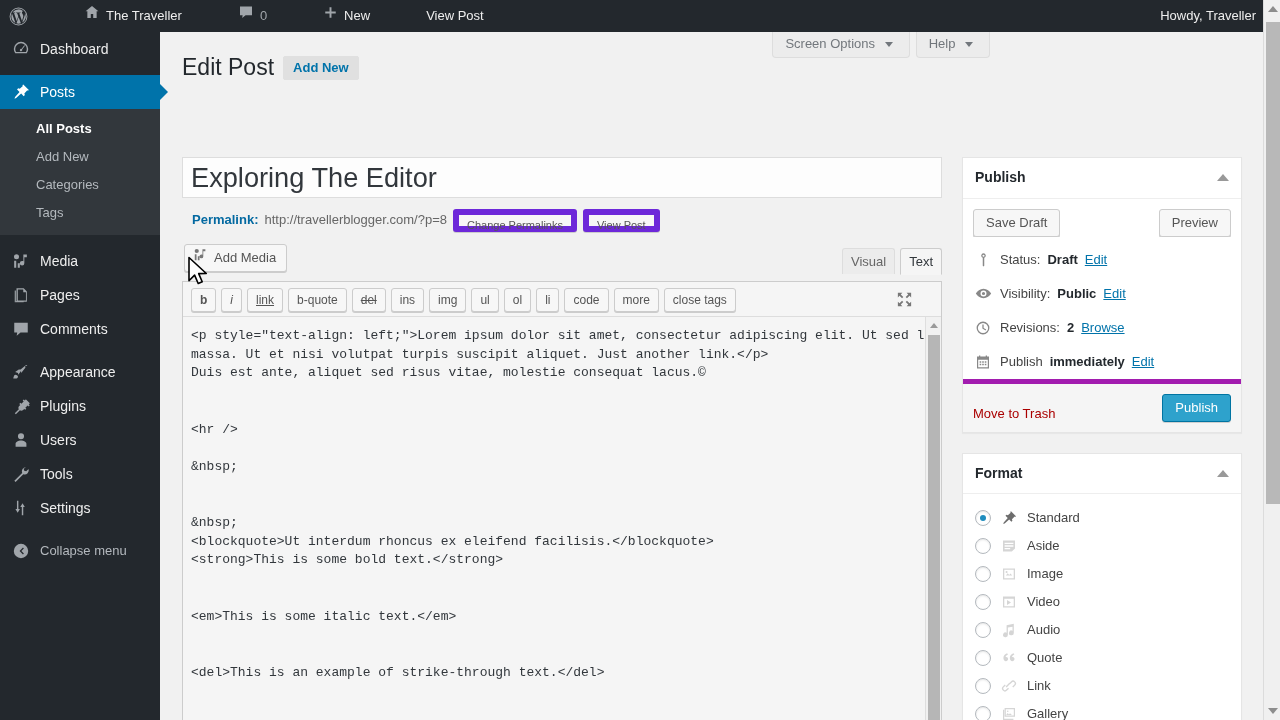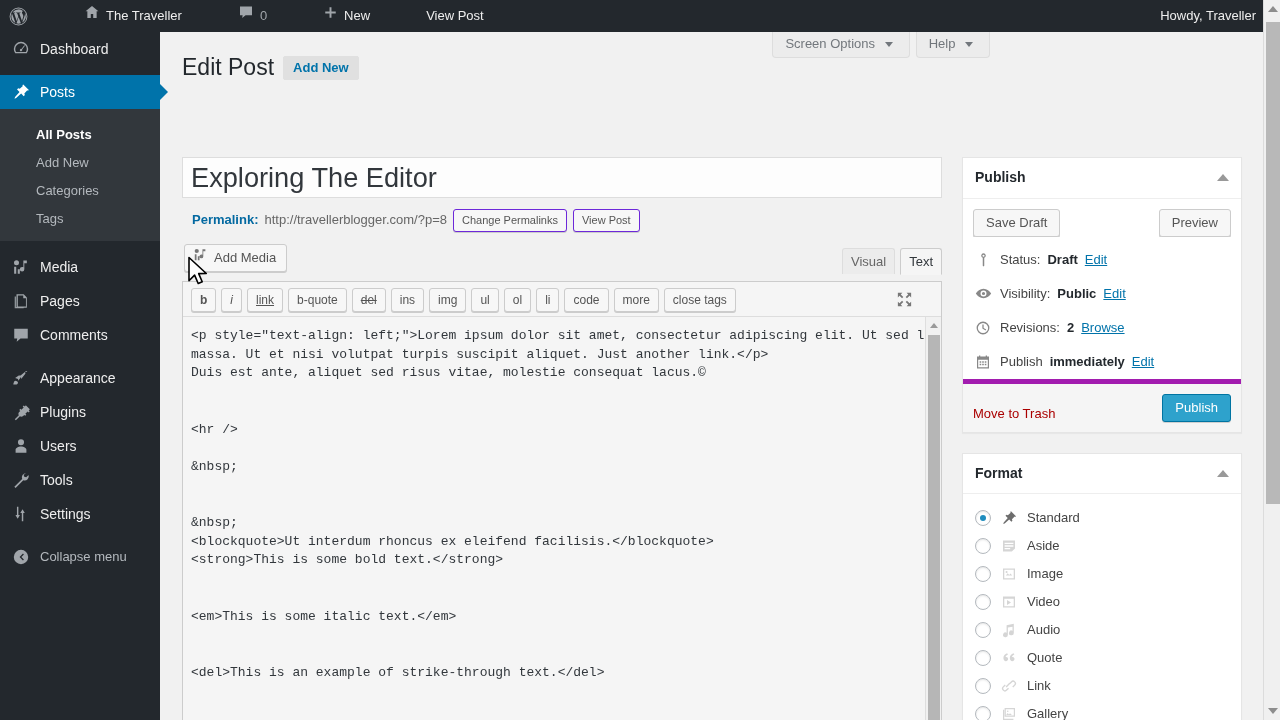--- a/index.html
+++ b/index.html
@@ -63,21 +63,21 @@
     background: #0073aa; color: #fff; font-weight: normal;
     position: relative;
   }
   .menu-top.current::after {
     content:""; position:absolute; right:-8px; top:50%; margin-top:-8px;
     border-style: solid; border-width: 8px 0 8px 8px;
     border-color: transparent transparent transparent #0073aa;
   }
   .menu-top .mt-icon { width: 20px; height: 20px; display:flex; align-items:center; justify-content:center; color:#a0a5aa; }
   .menu-top.current .mt-icon { color: #ffffff; }
-  .submenu { background: #32373c; padding: 12px 0 8px 0; }
+  .submenu { background: #32373c; padding: 6px 0 8px 0; }
   .submenu .sub-item {
     display: block; padding: 5px 0 5px 36px;
     font-size: 13px; color: #b4b9be; line-height: 18px;
   }
   .submenu .sub-item.current { color: #ffffff; font-weight: bold; }
   .collapse-item { color: #b4b9be; font-size: 13px; }
   .collapse-item .mt-icon { color:#a0a5aa; }
 
   
   #content {
@@ -132,21 +132,21 @@
     font-family: "Liberation Sans", sans-serif;
     font-weight: 400;
   }
   #edit-slug-box {
     padding: 10px 0 0 10px;
     font-size: 13px; color: #666; line-height: 24px;
     display: flex; align-items: center; gap: 6px;
   }
   #edit-slug-box strong { color: #0369a1; font-weight: 700; }
   .small-button {
-    background: #f7f7f7; border: 1px solid #6d28d9;
+    background: #f7f7f7; border: 6px solid #6d28d9;
     color: #555; font-size: 11px; line-height: 20px;
     padding: 0 8px; border-radius: 3px; height: 23px;
     box-shadow: 0 1px 0 #ccc;
     font-family: "Liberation Sans", sans-serif;
   }
   #sample-permalink { color: #666; }
 
   
   #wp-content-editor-tools {
     position: relative; height: 37px; margin-top: 12px;

